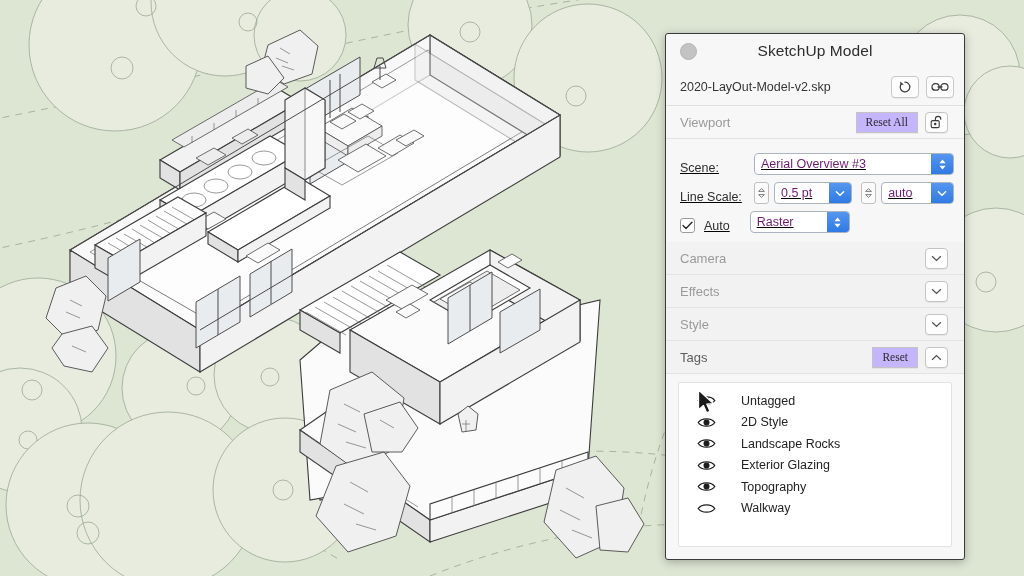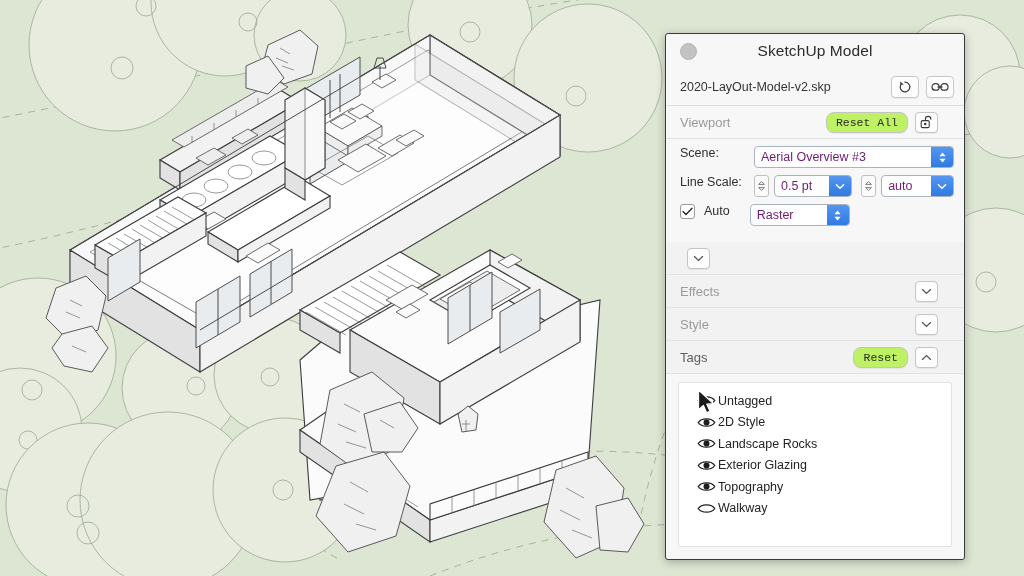--- a/index.html
+++ b/index.html
@@ -46,44 +46,44 @@
   .icon-btn {
     width: 28px; height: 22px; margin-left: 7px;
     background: #fdfdfd; border: 1px solid #c8c8c8; border-radius: 4px;
     display: flex; align-items: center; justify-content: center;
     box-shadow: 0 1px 0 rgba(0,0,0,.05);
   }
 
   .sect-hdr {
     height: 33px; flex: none;
     display: flex; align-items: center;
-    padding: 0 26px 0 14px;
+    padding: 0 16px 0 14px;
     border-bottom: 1px solid #e3e3e3;
   }
   .sect-hdr.collapsed { background: #f2f2f2; }
   .sect-title { font-size: 13px; color: #9a9a9a; flex: 1; }
   .sect-title.dark { color: #5d5d5d; }
   .btn {
     height: 21px; padding: 0 9px;
-    background: #bef264; border: 1px solid #c4c4c4; border-radius: 8px;
+    background: #c4b5fd; border: 1px solid #c4c4c4; border-radius: 0;
     font-size: 11.5px; color: #2b2b2b;
     display: flex; align-items: center; justify-content: center;
     box-shadow: 0 1px 0 rgba(0,0,0,.05);
-    font-family: Liberation Mono, monospace;
+    font-family: Liberation Serif, serif;
   }
   .chev-btn {
     width: 23px; height: 21px; margin-left: 7px;
     background: #fdfdfd; border: 1px solid #c4c4c4; border-radius: 4px;
     display: flex; align-items: center; justify-content: center;
     box-shadow: 0 1px 0 rgba(0,0,0,.05);
   }
 
   
   .form { padding: 7px 10px 9px 14px; flex: none; }
-  .frow { display: flex; align-items: flex-start; height: 29px; }
+  .frow { display: flex; align-items: flex-end; height: 29px; text-decoration: underline; }
   .flabel { font-size: 12.5px; color: #2e2e2e; width: 74px; flex: none; }
 
   .combo {
     height: 22px; display: flex; align-items: center;
     border: 1px solid #a9b4c0; border-radius: 4px; overflow: hidden;
     background: #fff;
   }
   .combo .val {
     flex: 1; font-size: 12.5px; color: #701a75;
     padding: 0 6px; white-space: nowrap; overflow: hidden;
@@ -109,21 +109,21 @@
   }
   .cb-label { font-size: 12.5px; color: #2e2e2e; margin-right: 20px; }
 
   
   .tags-wrap { flex: 1; padding: 8px 12px 12px 12px; }
   .tags-list {
     background: #fff; border: 1px solid #e2e2e2; border-radius: 2px;
     height: 100%; padding: 7px 0 7px 0;
   }
   .tag-row { display: flex; align-items: center; height: 21.5px; padding-left: 18px; }
-  .tag-name { font-size: 12.5px; color: #232323; margin-left: 2px; }
+  .tag-name { font-size: 12.5px; color: #232323; margin-left: 25px; }
 
   
   .cursor { position: absolute; left: 697px; top: 389px; }
 </style>
 </head>
 <body>
 
 <svg id="model-canvas" viewBox="0 0 1024 576">
   <defs>
     <style>
@@ -472,20 +472,21 @@
           <svg width="9" height="13" viewBox="0 0 9 13">
             <path d="M4.5 1.6 L7.6 5.2 H1.4 Z" fill="#fff"></path>
             <path d="M4.5 11.4 L1.4 7.8 H7.6 Z" fill="#fff"></path>
           </svg>
         </div>
       </div>
     </div>
   </div>
 
   <div class="sect-hdr collapsed">
+    <div class="sect-title">Camera</div>
     <div class="chev-btn">
       <svg width="11" height="7" viewBox="0 0 11 7">
           <path d="M1.4 1.6 L5.5 5.4 L9.6 1.6" fill="none" stroke="#555" stroke-width="1.3" stroke-linecap="round"></path>
         </svg>
     </div>
   </div>
 
   <div class="sect-hdr collapsed">
     <div class="sect-title">Effects</div>
     <div class="chev-btn">

